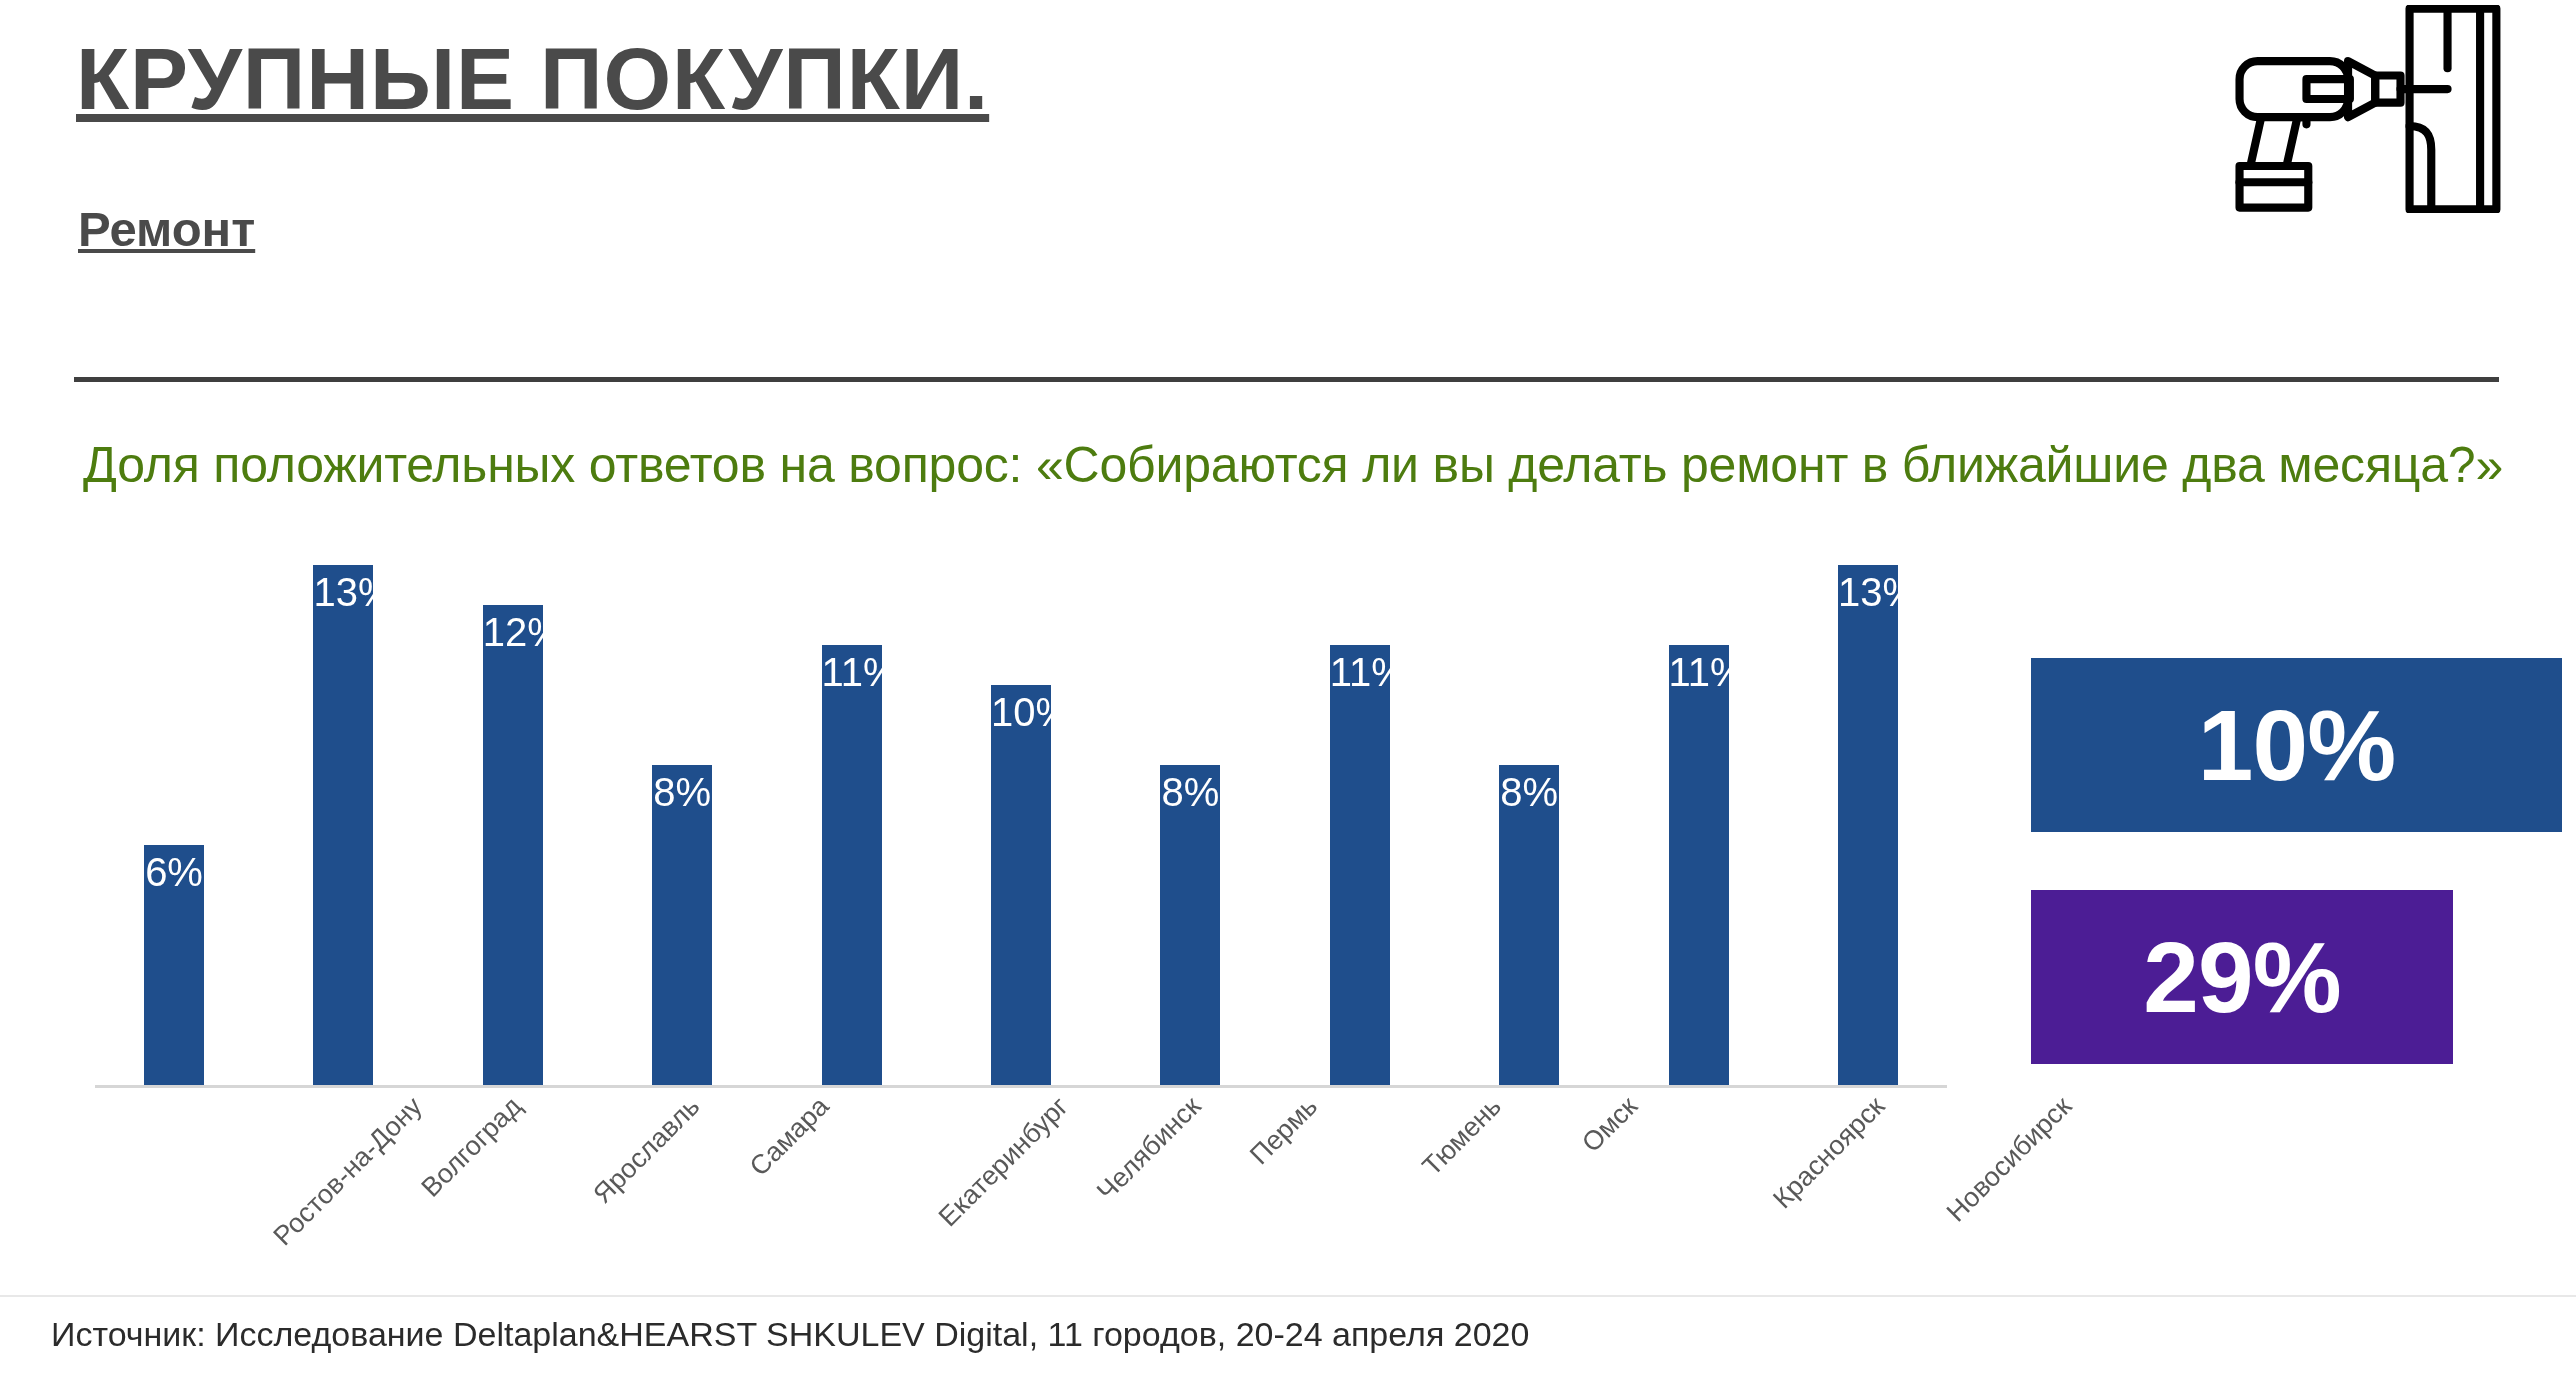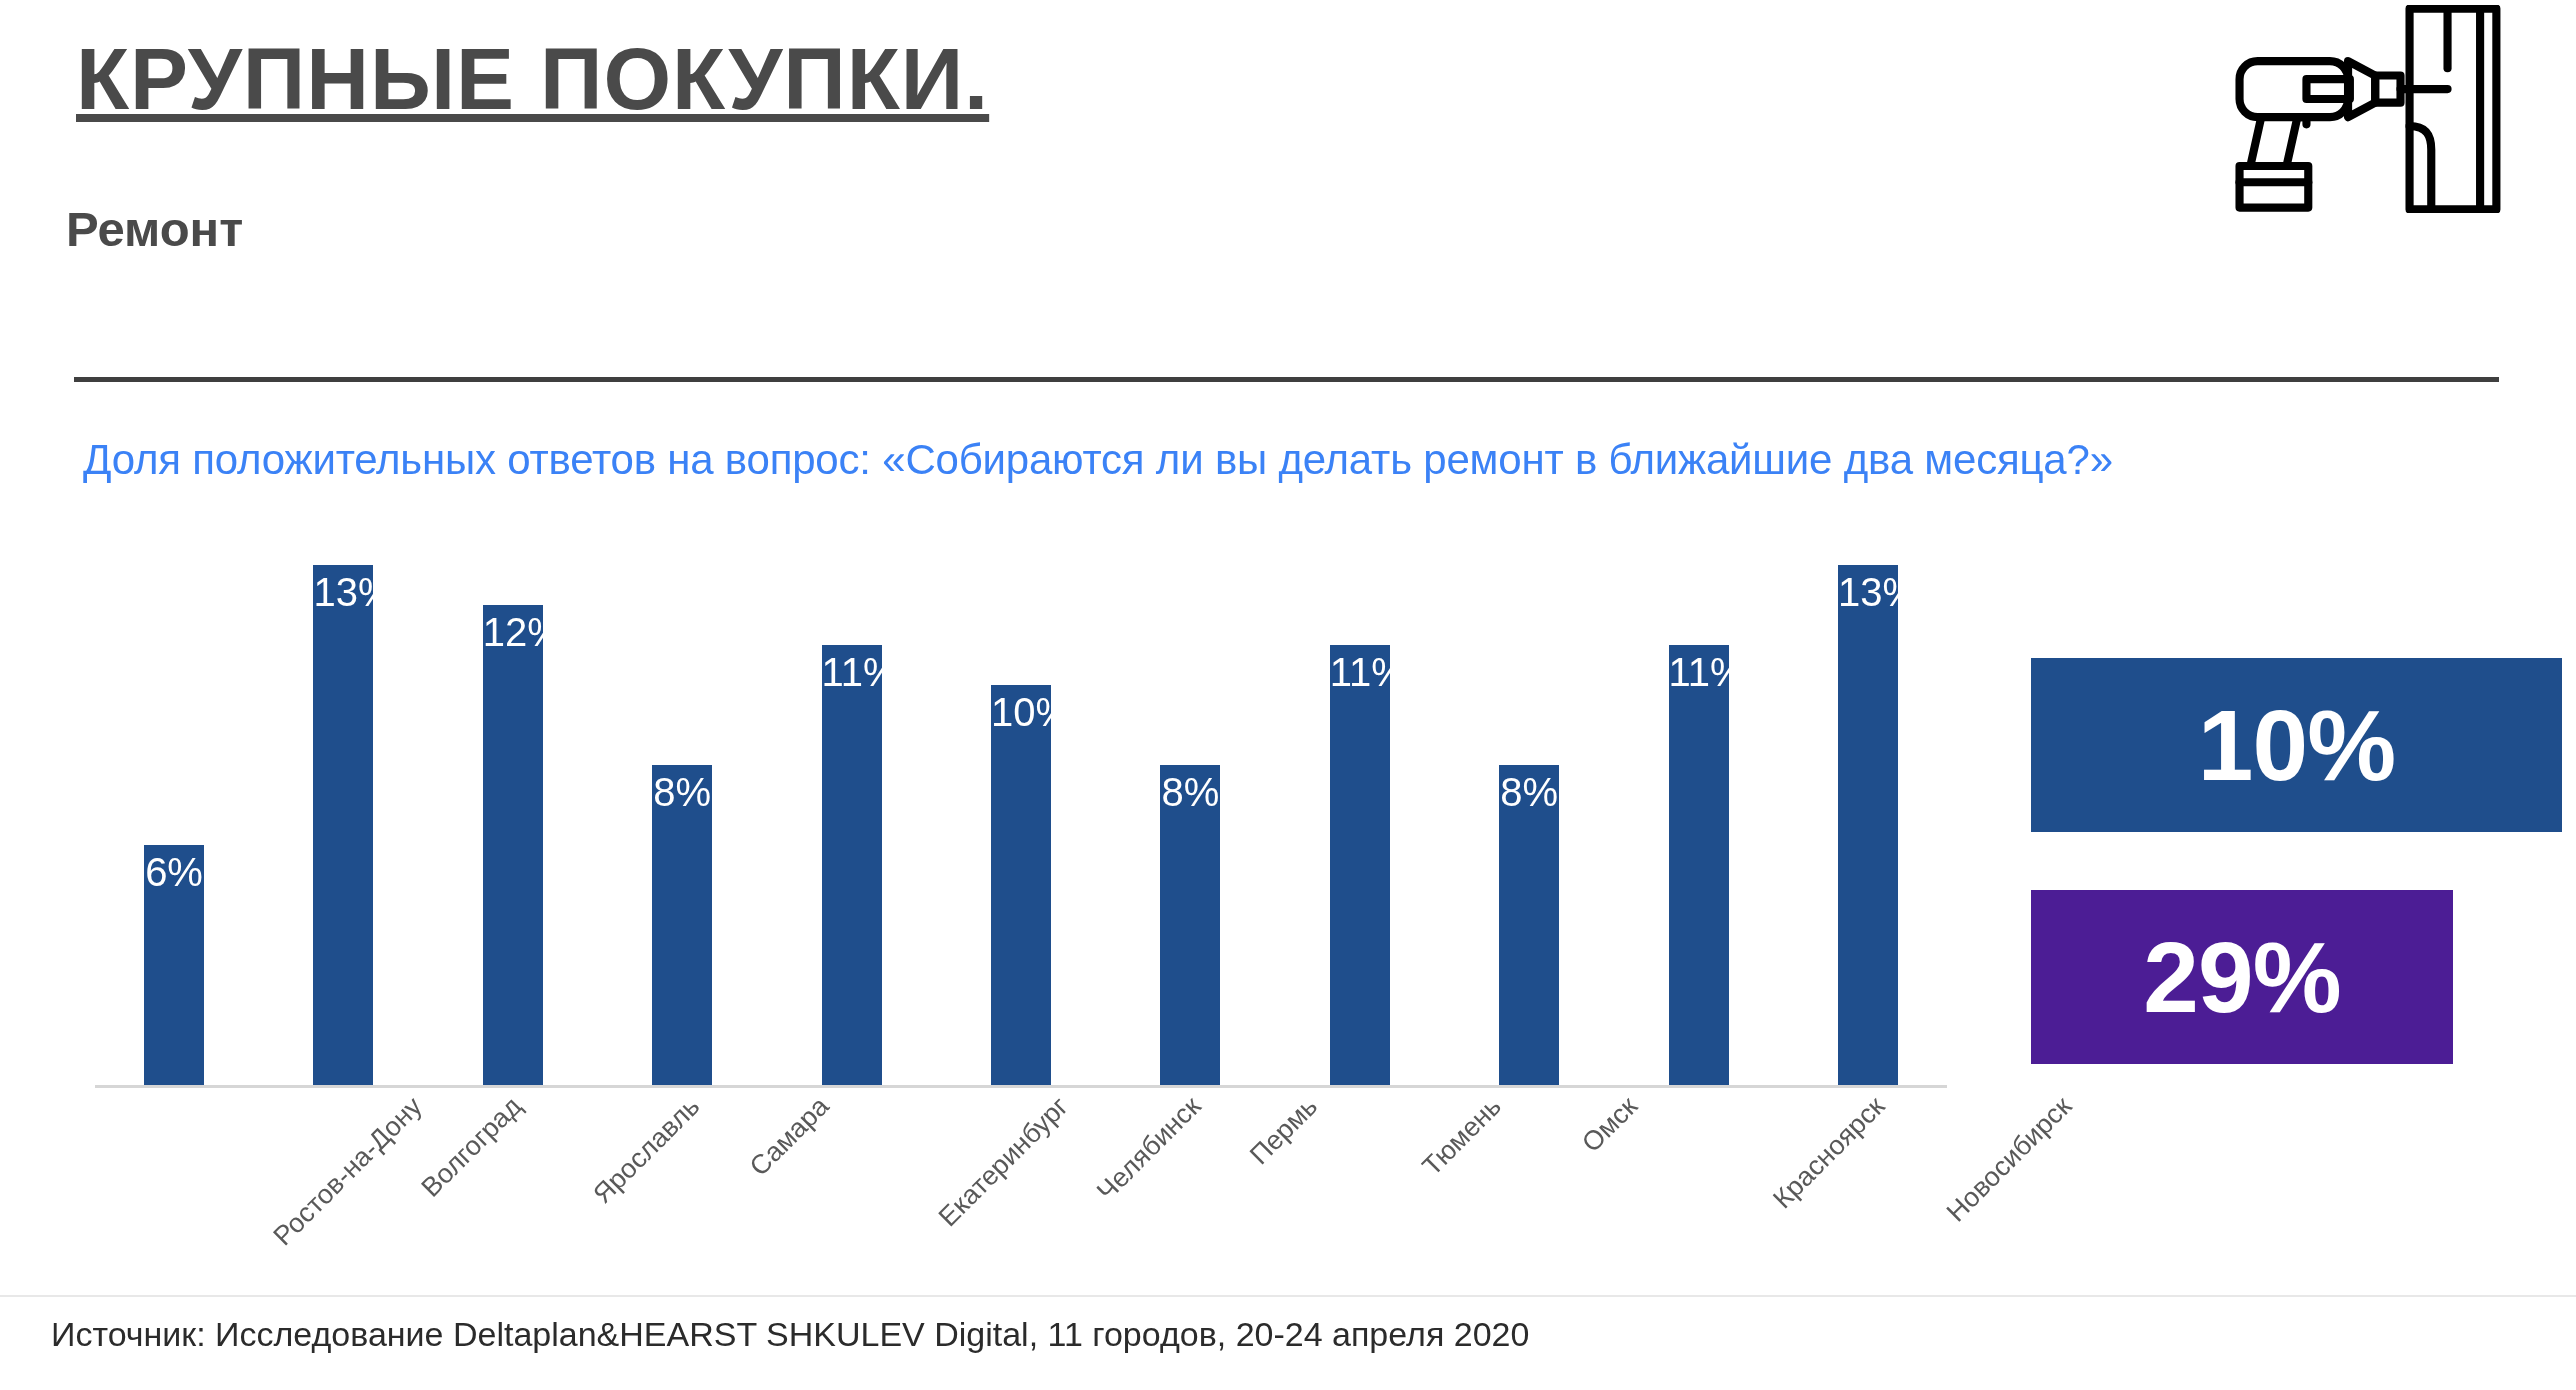--- a/index.html
+++ b/index.html
@@ -25,27 +25,28 @@
     font-size: 87px;
     font-weight: 700;
     letter-spacing: 0.9px;
     color: #4a4a4a;
     line-height: 1.05;
     white-space: nowrap;
     text-decoration: underline;
   }
   .subtitle {
     position: absolute;
-    left: 66px;
+    left: 78px;
     top: 204px;
     font-size: 49px;
     font-weight: 700;
     color: #4a4a4a;
     line-height: 1.05;
     white-space: nowrap;
+    text-decoration: underline;
   }
   .header-rule {
     position: absolute;
     left: 74px;
     top: 377px;
     width: 2425px;
     height: 4.5px;
     background: #3f3f3f;
   }
 
@@ -57,22 +58,22 @@
     width: 308px;
     height: 208px;
   }
   .drill-icon svg { display: block; width: 100%; height: 100%; }
 
   
   .question {
     position: absolute;
     left: 83px;
     top: 436px;
-    font-size: 42px;
-    color: #3b82f6;
+    font-size: 50px;
+    color: #4d7c0f;
     white-space: nowrap;
     letter-spacing: -0.2px;
   }
 
   
   .chart {
     position: absolute;
     left: 95px;
     top: 525px;
     width: 1852px;

